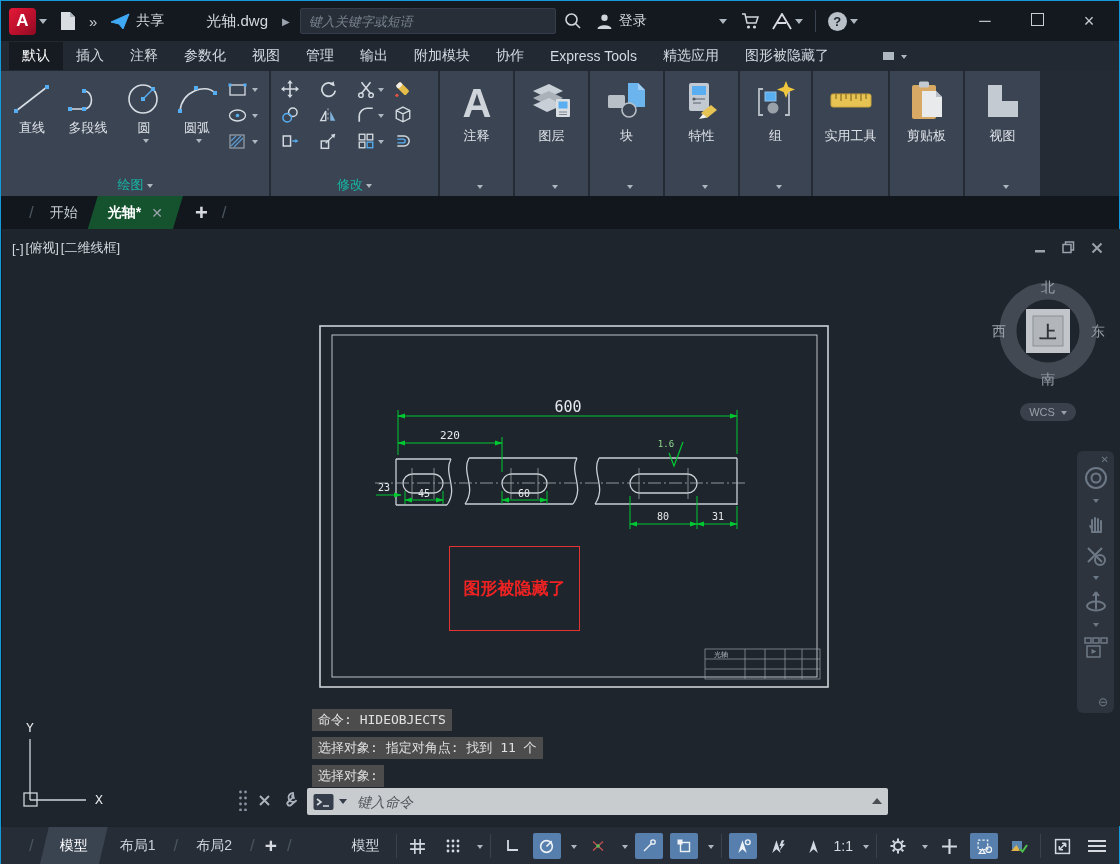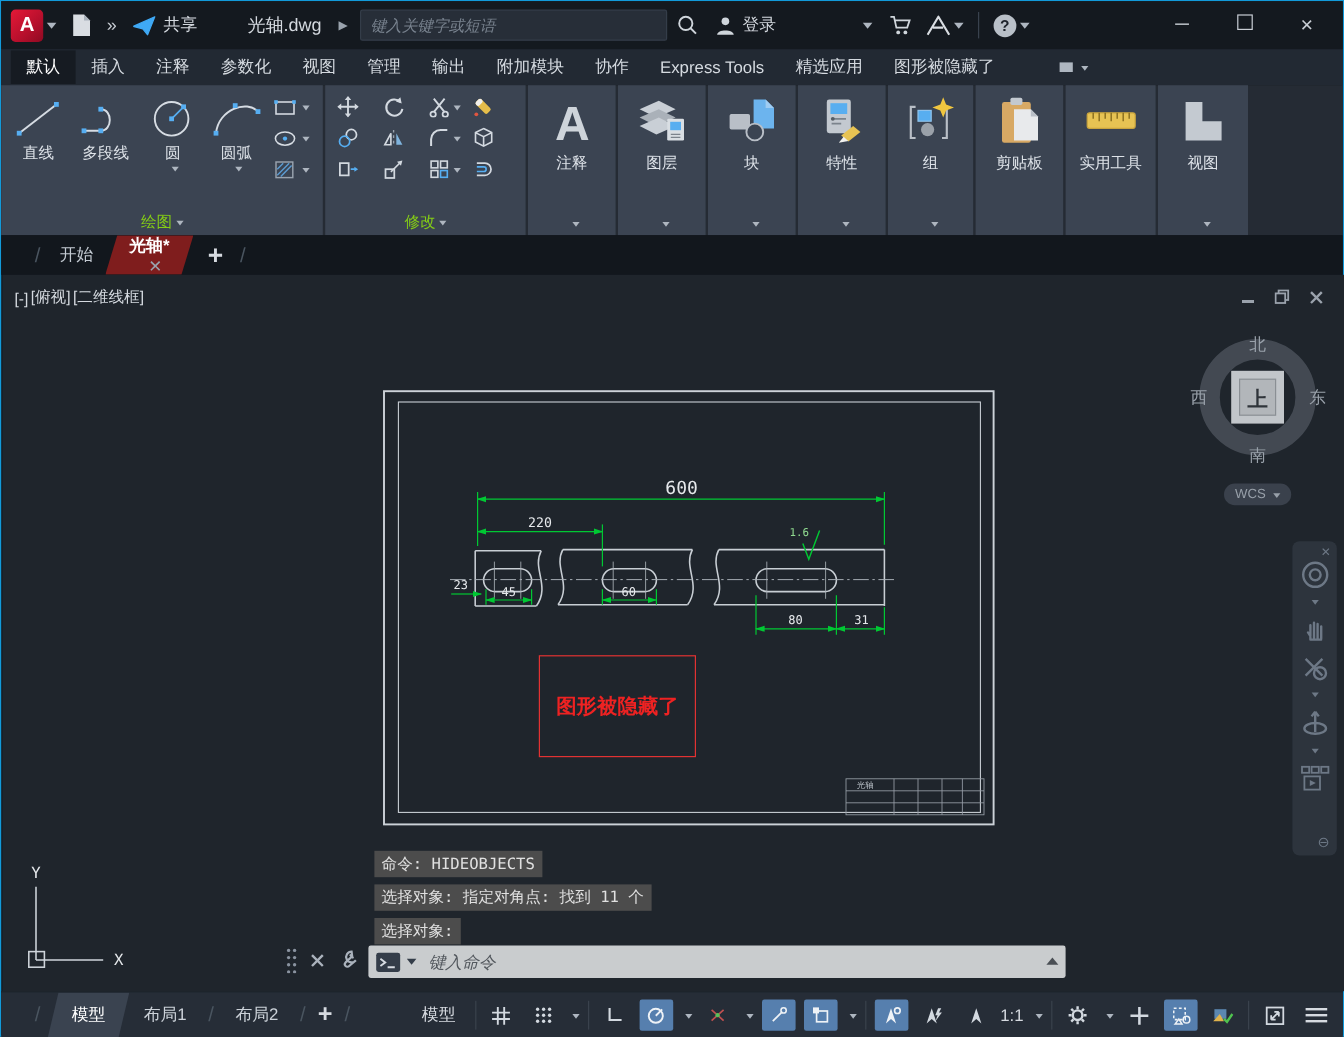--- a/index.html
+++ b/index.html
@@ -22,30 +22,30 @@
   .search::placeholder{font-style:italic;color:#78828e;}
   .winbtn{color:#c9ced5;font-size:16px;width:40px;text-align:center;}
   .sep-v{width:1px;height:22px;background:#39424e;}
   
   #ribbontabs{left:0;top:40px;width:100%;height:30px;background:#222933;display:flex;align-items:center;padding-left:8px;box-sizing:border-box;}
   .rtab{color:#d5dae0;font-size:14px;padding:5px 13px;white-space:nowrap;}
   .rtab.active{background:#161b22;color:#ffffff;}
   
   #ribbon{left:0;top:70px;width:100%;height:125px;background:#252b34;display:flex;gap:2px;}
   .panel{background:#3b4452;height:125px;position:relative;flex:none;}
-  .plabel{position:absolute;bottom:2px;left:0;width:100%;text-align:center;color:#84cc16;font-size:13px;}
+  .plabel{position:absolute;bottom:2px;left:0;width:100%;text-align:center;color:#14b8a6;font-size:13px;}
   .bigbtn{display:flex;flex-direction:column;align-items:center;color:#dde2e8;font-size:13px;}
   .pcaret{position:absolute;bottom:4px;left:50%;transform:translateX(-50%);}
   .biglabel{color:#dde2e8;font-size:13px;text-align:center;margin-top:2px;}
   
   #filetabs{left:0;top:195px;width:100%;height:33px;background:#12171d;display:flex;align-items:center;}
   .slash{color:#4a5560;font-size:17px;margin:0 6px;}
   .ftab{color:#c3cad2;font-size:14px;padding:0 10px;height:100%;display:flex;align-items:center;}
-  .ftab.active{background:#7f1d1d;color:#fff;font-weight:bold;
-               clip-path:polygon(10px 0,100% 0,calc(100% - 10px) 100%,0 100%);padding:0 20px;flex-direction:column;}
+  .ftab.active{background:#14532d;color:#fff;font-weight:bold;
+               clip-path:polygon(10px 0,100% 0,calc(100% - 10px) 100%,0 100%);padding:0 20px;}
   
   #canvas{left:1px;top:228px;width:1118px;height:597px;background:#1f252c;overflow:hidden;}
   .vp-lbl{color:#d5dae0;font-size:13px;}
   .dwg-ctl{color:#9aa2ac;}
   #redbox{left:447px;top:317px;width:129px;height:83px;border:1px solid #e23232;
           display:flex;align-items:center;justify-content:center;color:#ee2222;font-weight:bold;font-size:17px;}
   .dt{fill:#e6e9ec;font-family:"DejaVu Sans Mono",monospace;text-anchor:middle;}
   
   .hist{display:block;margin-bottom:6px;}
   .hist span{display:inline-block;background:#4c4c4c;color:#e0e0e0;font-size:13px;
@@ -371,36 +371,36 @@
       <svg width="46" height="46" viewBox="0 0 46 46" style="margin:8px auto 0">
         <path d="M10,10 h-4 v26 h4 M32,36 h4 v-26 h-4" fill="none" stroke="#b9bfc7" stroke-width="1.8"></path>
         <rect x="12" y="13" width="11" height="9" fill="#58aef0" stroke="#8fc2ec" stroke-width="1"></rect>
         <circle cx="20" cy="29" r="5.5" fill="#9aa1a9"></circle>
         <path d="M33,2 L35.4,8 L42,10.5 L35.4,13 L33,19 L30.6,13 L24,10.5 L30.6,8 Z" fill="#f0c63f"></path>
       </svg>
       <div class="biglabel">组</div>
       <i class="car sm pcaret"></i>
     </div>
 
+    <div class="panel" style="width:75px">
+      <svg width="50" height="46" viewBox="0 0 50 46" style="margin:8px auto 0">
+        <rect x="5" y="15" width="40" height="13" rx="2" fill="#e7c353" stroke="#caa53e" stroke-width="1"></rect>
+        <path d="M10,15 v5 M15,15 v7 M20,15 v5 M25,15 v7 M30,15 v5 M35,15 v7 M40,15 v5" stroke="#8a6f1f" stroke-width="1.2"></path>
+      </svg>
+      <div class="biglabel">实用工具</div>
+    </div>
+
     <div class="panel" style="width:73px">
       <svg width="42" height="46" viewBox="0 0 42 46" style="margin:8px auto 0">
         <rect x="6" y="6" width="24" height="34" rx="2" fill="#d8a964"></rect>
         <rect x="13" y="2.5" width="10" height="6" rx="1.5" fill="#c3c9d0"></rect>
         <path d="M16,12 h14 l6,6 v20 h-20 z" fill="#e8eaec"></path>
           <path d="M30,12 l6,6 h-6 z" fill="#b9bfc7"></path>
       </svg>
       <div class="biglabel">剪贴板</div>
-    </div>
-
-    <div class="panel" style="width:75px">
-      <svg width="50" height="46" viewBox="0 0 50 46" style="margin:8px auto 0">
-        <rect x="5" y="15" width="40" height="13" rx="2" fill="#e7c353" stroke="#caa53e" stroke-width="1"></rect>
-        <path d="M10,15 v5 M15,15 v7 M20,15 v5 M25,15 v7 M30,15 v5 M35,15 v7 M40,15 v5" stroke="#8a6f1f" stroke-width="1.2"></path>
-      </svg>
-      <div class="biglabel">实用工具</div>
     </div>
 
     <div class="panel" style="width:75px">
       <svg width="46" height="46" viewBox="0 0 46 46" style="margin:8px auto 0">
         <path d="M8,6 h14 v16 h16 v16 h-30 z" fill="#c4cad1"></path>
       </svg>
       <div class="biglabel">视图</div>
       <i class="car sm pcaret"></i>
     </div>
   </div>

